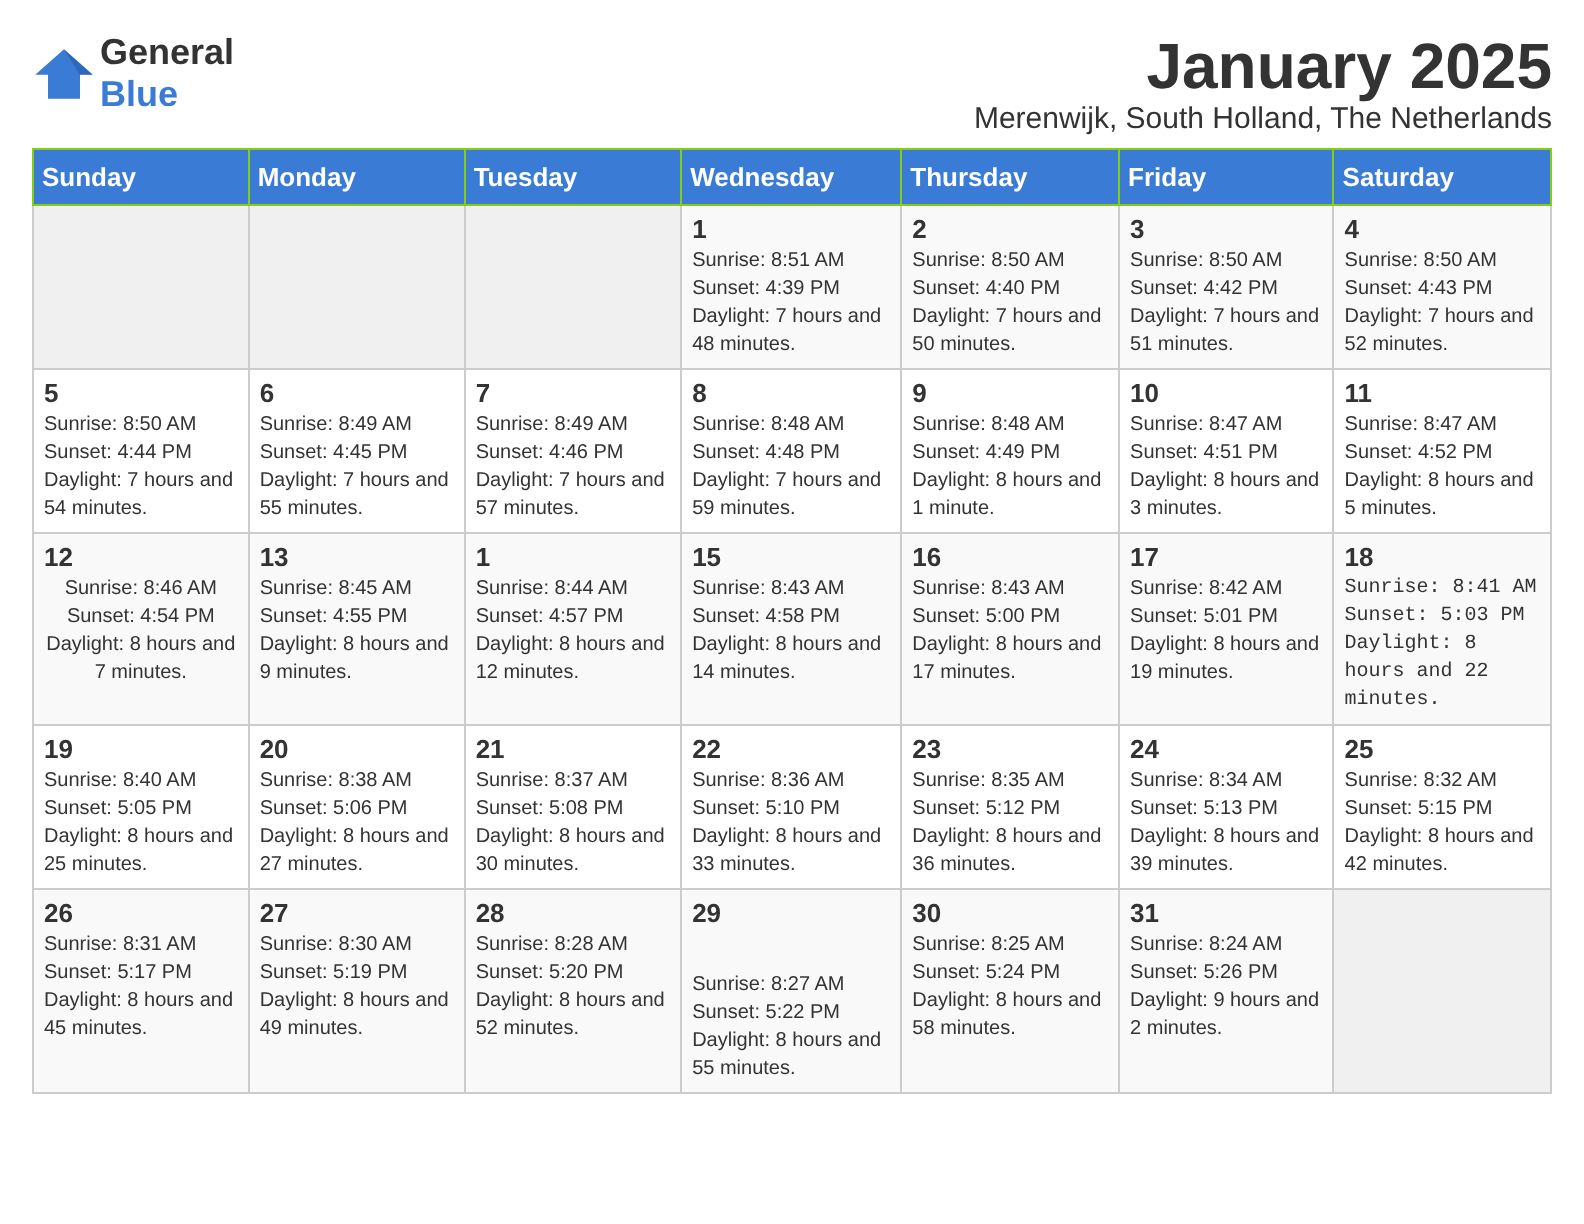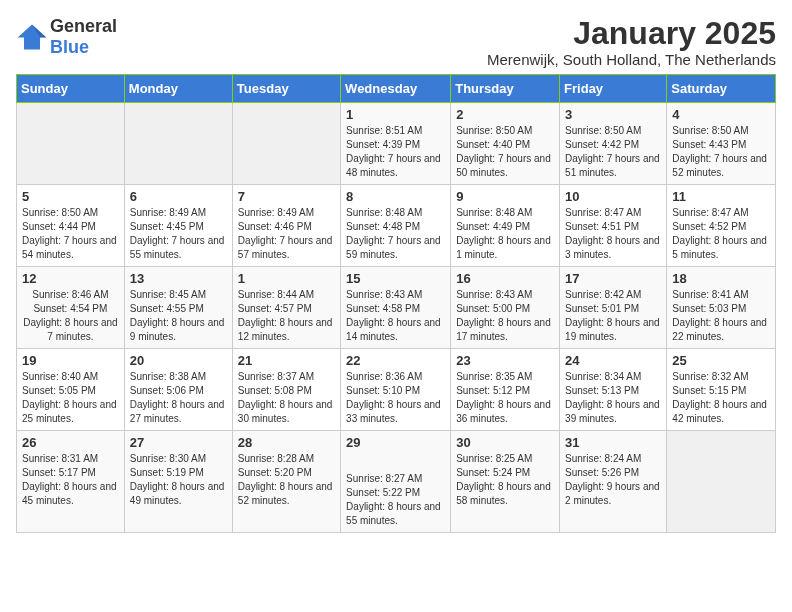--- a/index.html
+++ b/index.html
@@ -232,21 +232,21 @@
 Daylight: 8 hours and 17 minutes.</div>
         </td>
         <td>
           <span class="day-number">17</span>
           <div class="day-info" style="white-space: pre-line;">Sunrise: 8:42 AM
 Sunset: 5:01 PM
 Daylight: 8 hours and 19 minutes.</div>
         </td>
         <td>
           <span class="day-number">18</span>
-          <div class="day-info" style="white-space: pre-line;">Sunrise: 8:41 AM
+          <div class="day-info" style="white-space: pre-line; font-family: Liberation Mono, monospace;">Sunrise: 8:41 AM
 Sunset: 5:03 PM
 Daylight: 8 hours and 22 minutes.</div>
         </td>
       </tr>
       <tr>
         <td>
           <span class="day-number">19</span>
           <div class="day-info" style="white-space: pre-line;">Sunrise: 8:40 AM
 Sunset: 5:05 PM
 Daylight: 8 hours and 25 minutes.</div>

